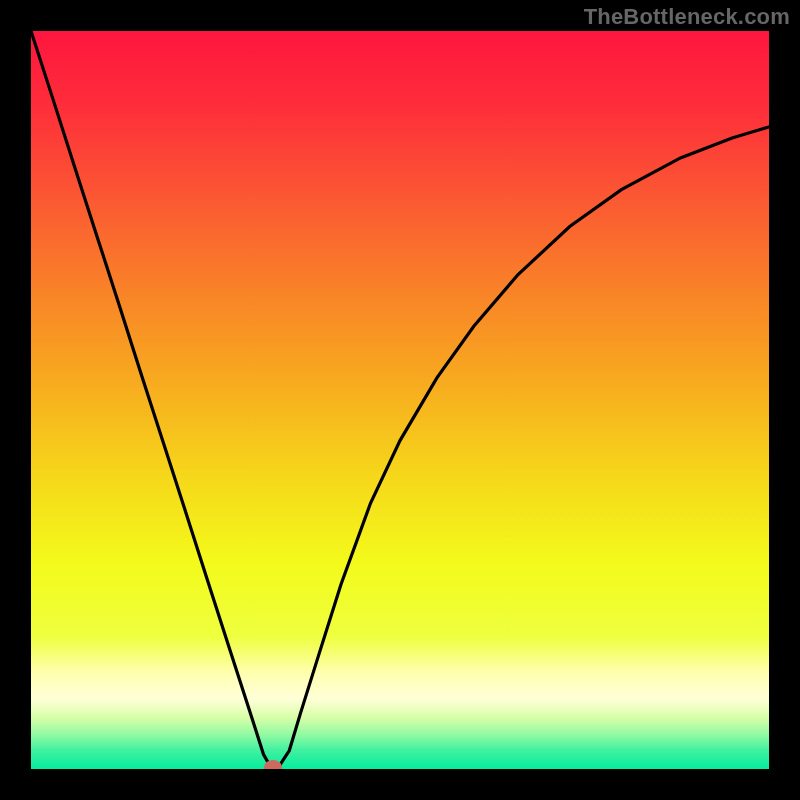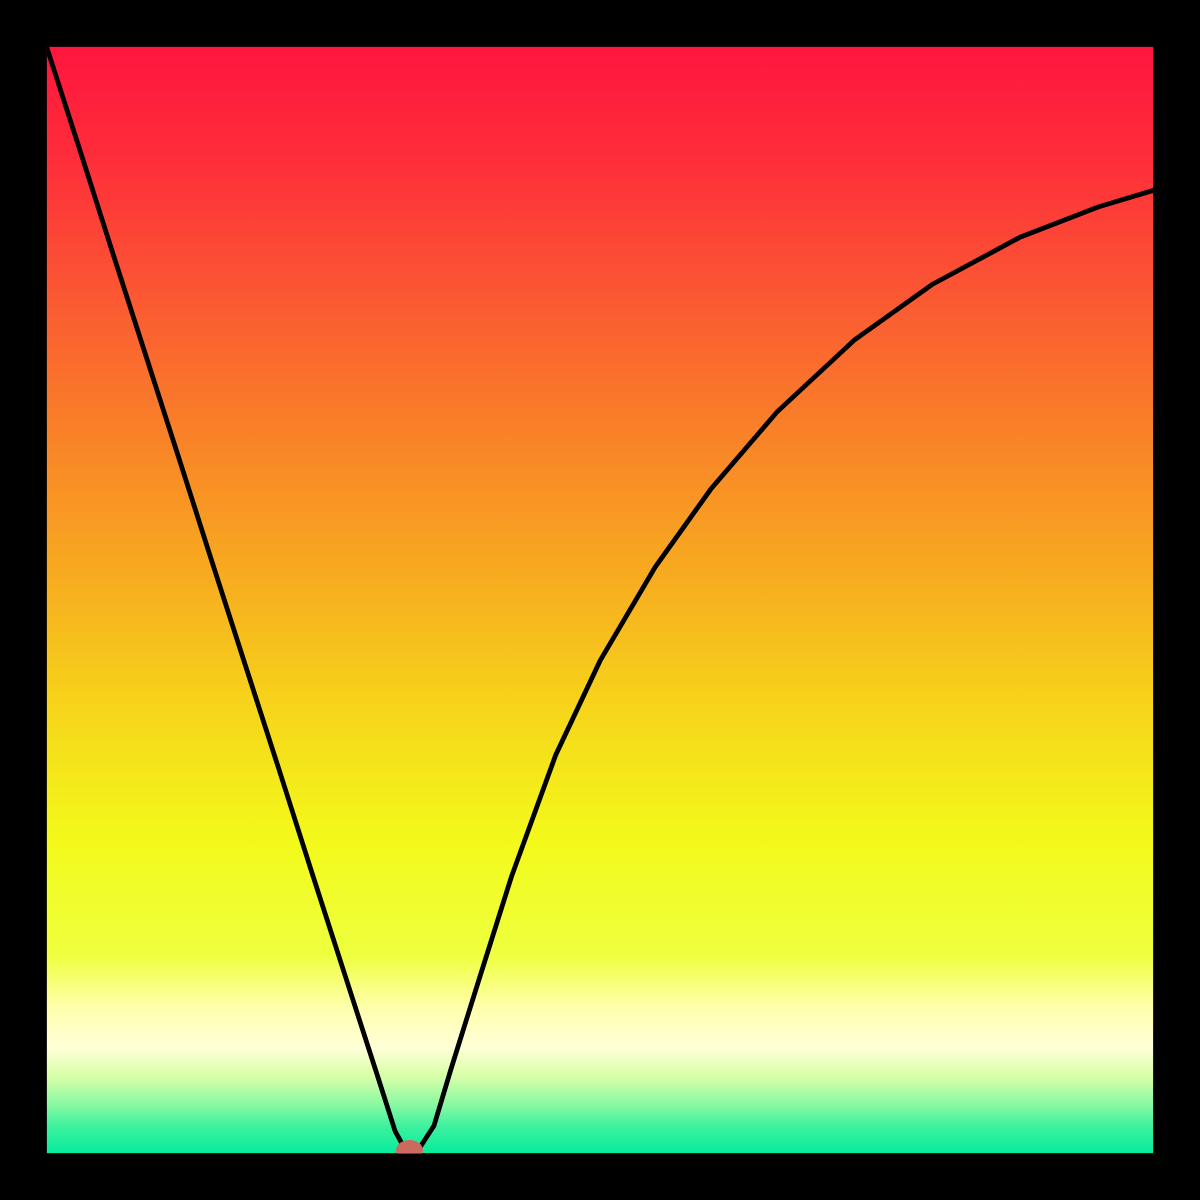--- a/index.html
+++ b/index.html
@@ -58,20 +58,21 @@
     background: #cd6a5f;
     border-radius: 50%;
     transform: translate(-50%, -50%);
   }
 </style>
 </head>
 <body>
 
 <div class="outer">
 
+  <div class="attribution">TheBottleneck.com</div>
 
   <div class="plot-box">
 
     <svg class="gradient-bg" viewBox="0 0 738 738" preserveAspectRatio="none">
       <defs>
         <linearGradient id="bg-grad" x1="0" y1="0" x2="0" y2="1">
             <stop offset="0%" stop-color="#fe163e"></stop>
             <stop offset="10%" stop-color="#fe2d3a"></stop>
             <stop offset="22%" stop-color="#fb5633"></stop>
             <stop offset="35%" stop-color="#f98228"></stop>

